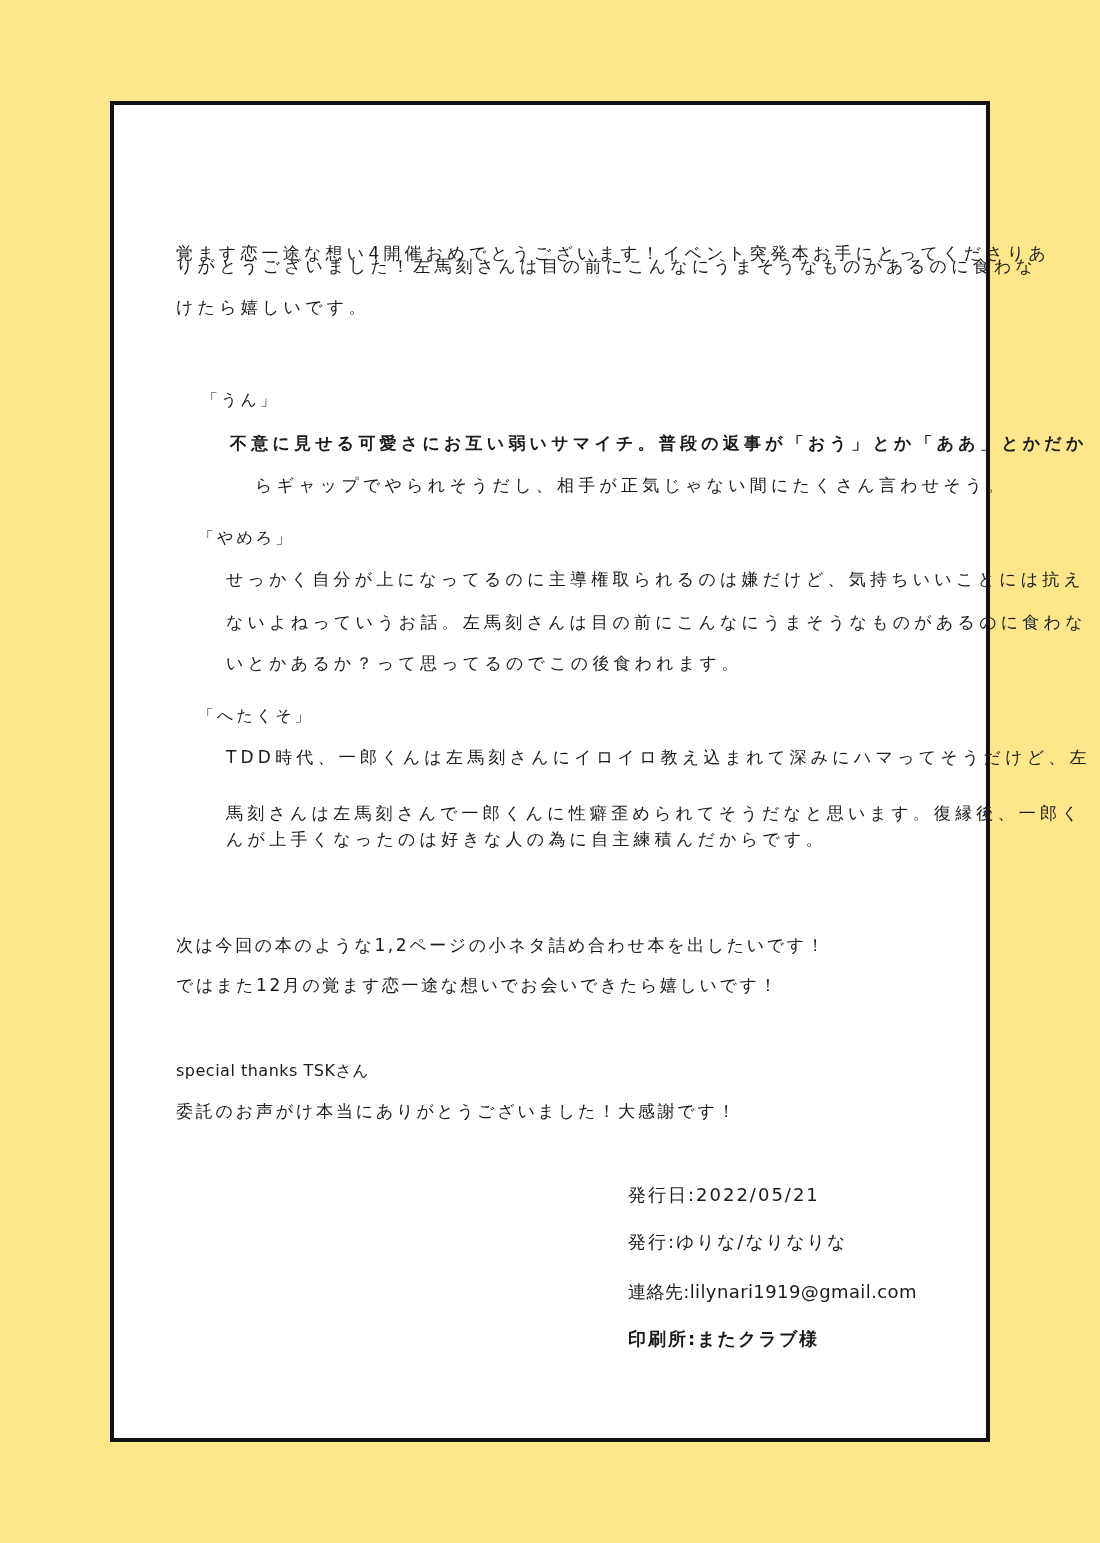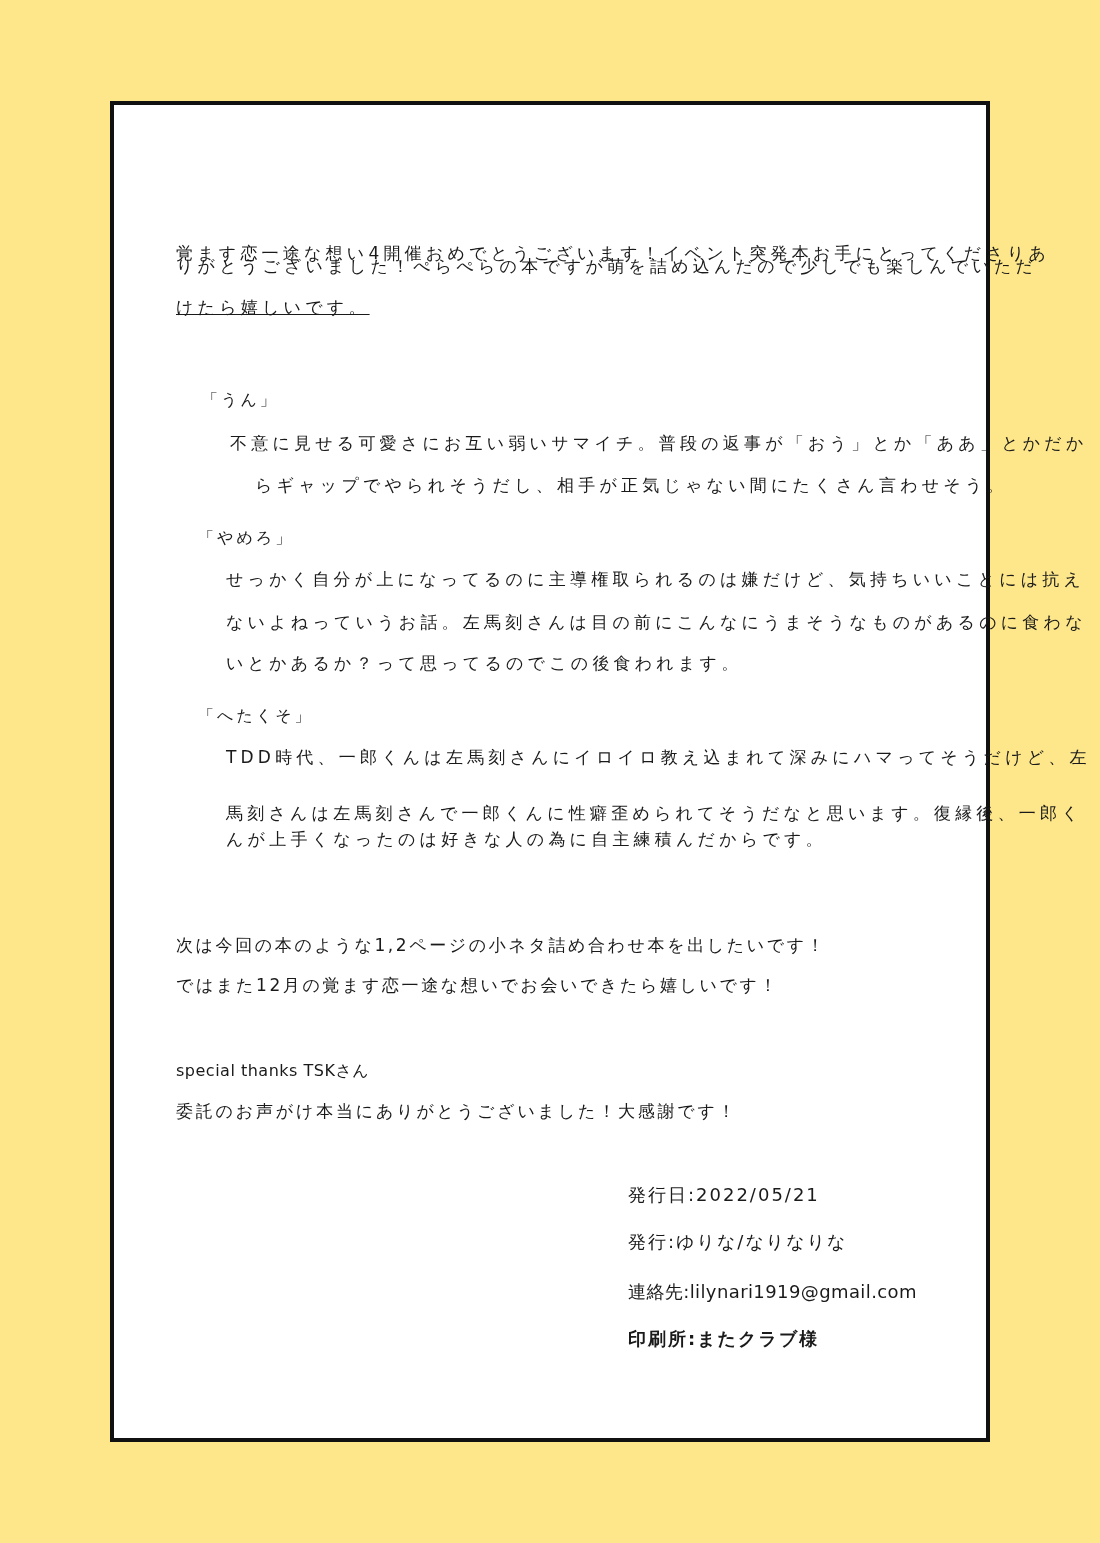--- a/index.html
+++ b/index.html
@@ -46,27 +46,27 @@
       letter-spacing: 2px;
     }
   </style>
 </head>
 <body>
 
 <div class="page">
 
   <div>
     <div class="line" style="left:62px; top:92px;margin-top:44px;">覚ます恋一途な想い4開催おめでとうございます！イベント突発本お手にとってくださりあ</div>
-    <div class="line" style="left:62px; top:149px;">りがとうございました！ぺらぺらの本ですが萌を詰め込んだので少しでも楽しんでいただ</div>
-    <div class="line" style="left:62px; top:190px;text-decoration:underline;">けたら嬉しいです。</div>
+    <div class="line" style="left:62px; top:149px;">りがとうございました！左馬刻さんは目の前にこんなにうまそうなものがあるのに食わな</div>
+    <div class="line" style="left:62px; top:190px;">けたら嬉しいです。</div>
   </div>
 
   <div>
     <div class="heading" style="left:88px; top:284px;text-align:center;">「うん」</div>
-    <div class="line" style="left:116px; top:326px;">不意に見せる可愛さにお互い弱いサマイチ。普段の返事が「おう」とか「ああ」とかだか</div>
+    <div class="line" style="left:116px; top:326px;font-weight:bold;">不意に見せる可愛さにお互い弱いサマイチ。普段の返事が「おう」とか「ああ」とかだか</div>
     <div class="line" style="left:116px; top:368px;margin-left:25px;">らギャップでやられそうだし、相手が正気じゃない間にたくさん言わせそう。</div>
   </div>
 
   <div>
     <div class="heading" style="left:84px; top:422px;">「やめろ」</div>
     <div class="line" style="left:112px; top:462px;">せっかく自分が上になってるのに主導権取られるのは嫌だけど、気持ちいいことには抗え</div>
     <div class="line" style="left:112px; top:505px;">ないよねっていうお話。左馬刻さんは目の前にこんなにうまそうなものがあるのに食わな</div>
     <div class="line" style="left:112px; top:546px;">いとかあるか？って思ってるのでこの後食われます。</div>
   </div>
 

